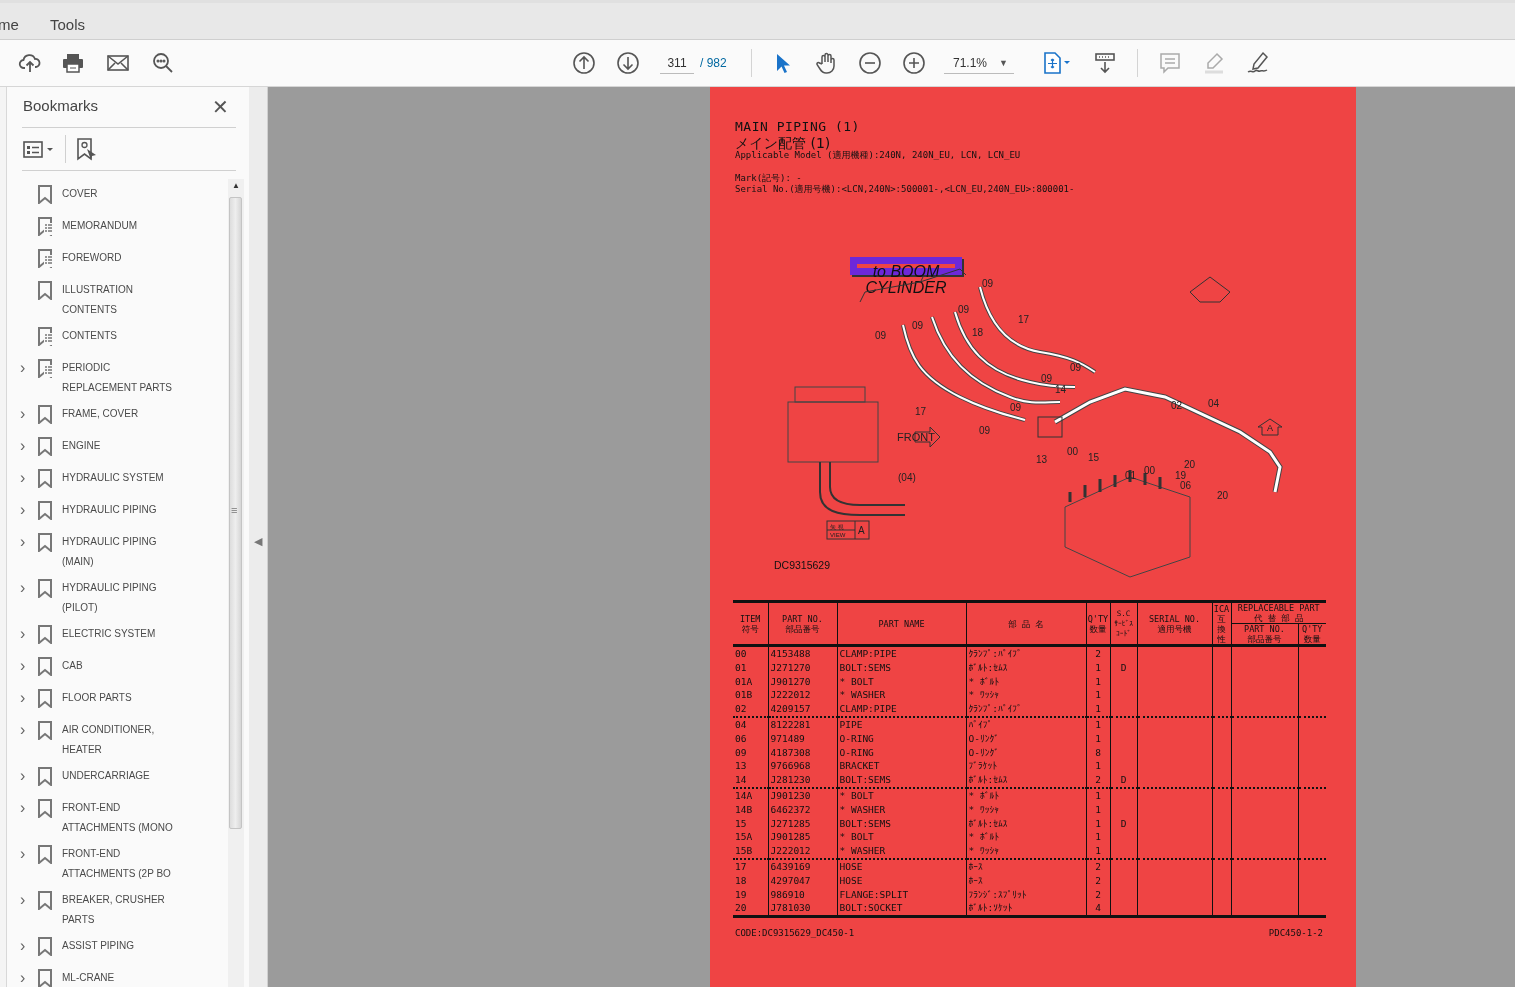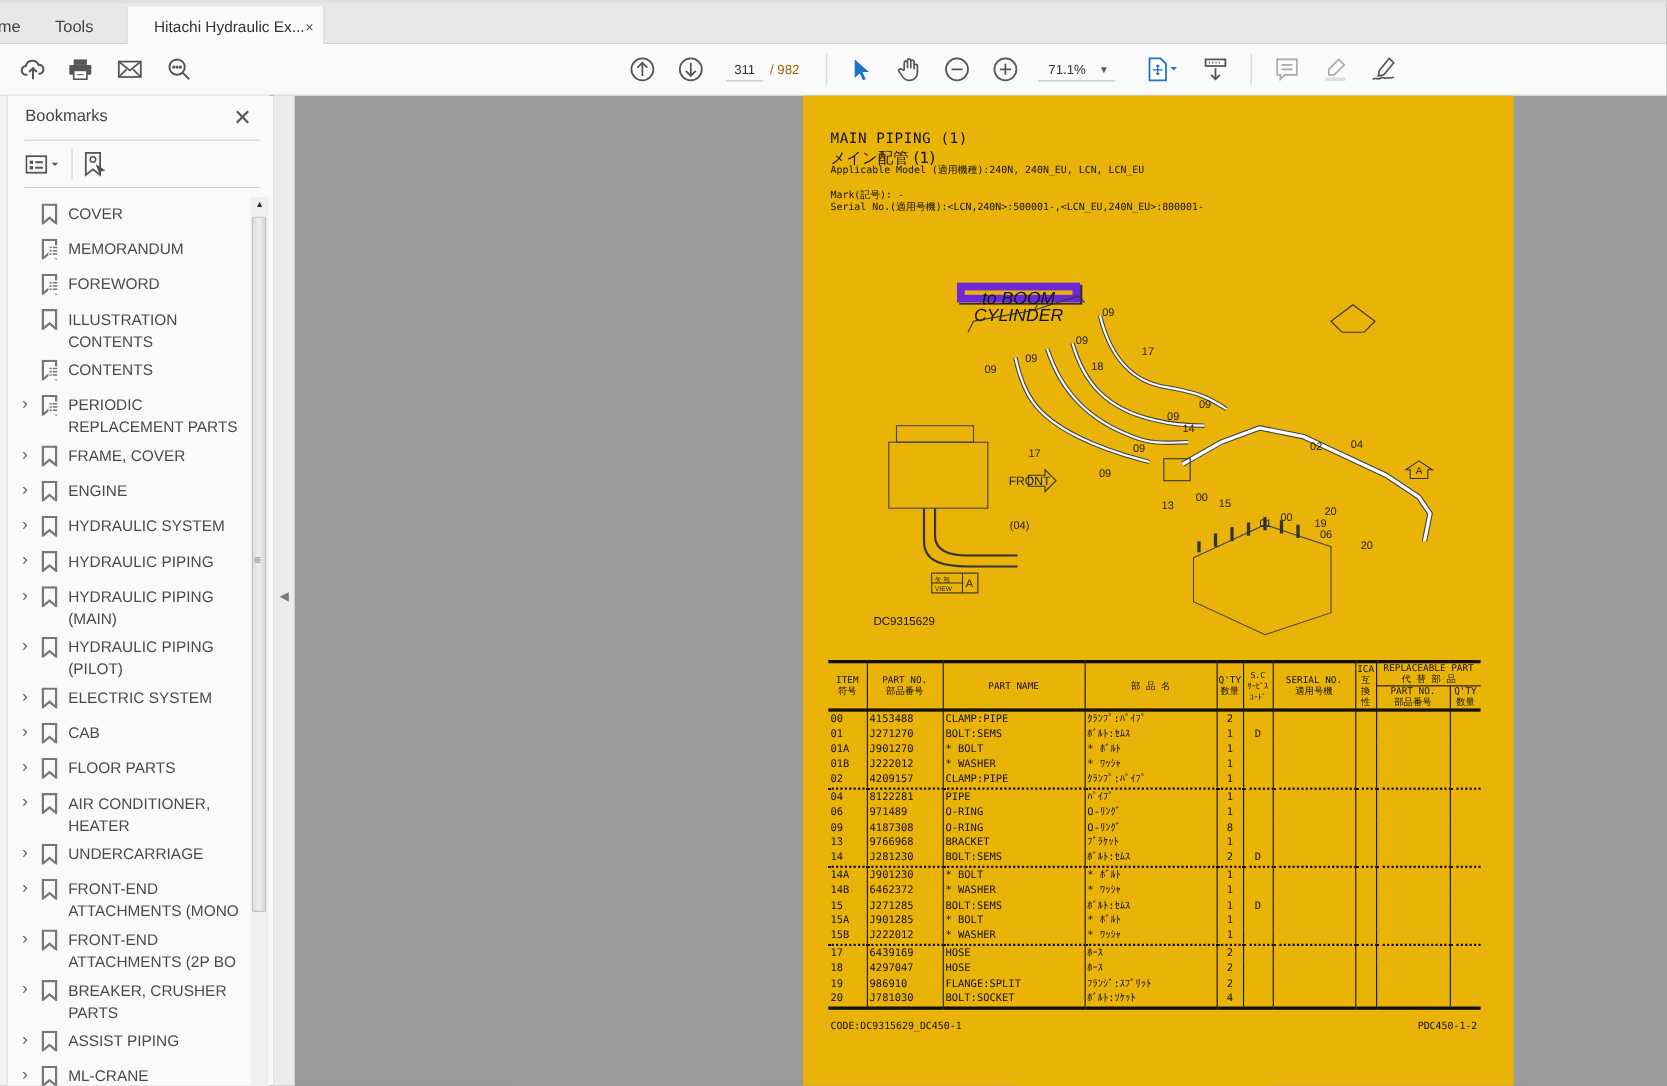--- a/index.html
+++ b/index.html
@@ -9,46 +9,46 @@
   .tab { position: absolute; top: 3px; height: 37px; font-size: 15px; color: #444; line-height: 37px; }
   #tab-home { left: -2px; width: 40px; }
   #tab-tools { left: 50px; width: 60px; }
   #tab-doc { left: 115px; width: 180px; background: #fafafa; border-left: 1px solid #d0d0d0; border-right: 1px solid #d0d0d0; height: 38px; padding-left: 24px; color: #333; font-size: 14px; }
   #tab-doc .close { position: absolute; right: 9px; top: 0; font-size: 13px; color: #555; }
   
   #toolbar { position: absolute; left: 0; top: 40px; width: 1515px; height: 47px; background: #fafafa; border-bottom: 1px solid #d6d6d6; }
   .tb-icon { position: absolute; top: 10px; width: 26px; height: 26px; display: flex; align-items: center; justify-content: center; }
   .tb-icon svg { width: 24px; height: 24px; }
   #page-input { position: absolute; left: 660px; top: 12px; width: 34px; height: 22px; border-bottom: 1px solid #bbb; font-size: 12px; color: #333; text-align: center; line-height: 22px; }
-  #page-total { position: absolute; left: 700px; top: 12px; font-size: 12px; color: #a16207; line-height: 22px; }
+  #page-total { position: absolute; left: 700px; top: 12px; font-size: 12px; color: #0369a1; line-height: 22px; }
   #zoom-box { position: absolute; left: 944px; top: 12px; width: 70px; height: 22px; border-bottom: 1px solid #bbb; font-size: 12px; color: #333; line-height: 22px; padding-left: 9px; }
   #zoom-box .caret { position: absolute; right: 6px; top: 0; font-size: 9px; color: #555; }
   .tb-sep { position: absolute; top: 9px; width: 1px; height: 28px; background: #d4d4d4; }
   
   #sidebar { position: absolute; left: 0; top: 87px; width: 249px; height: 900px; background: #f4f4f4; border-right: 4px solid #0f172a; }
   #sidebar-inner { position: absolute; left: 6px; top: 0; width: 243px; height: 900px; background: #fafafa; border-left: 1px solid #d8d8d8; }
   #bm-title { position: absolute; left: 16px; top: 10px; font-size: 15px; color: #444; }
   #bm-close { position: absolute; left: 205px; top: 8px; font-size: 20px; color: #555; }
   .bm-hr { position: absolute; left: 15px; width: 214px; height: 1px; background: #d0d0d0; }
   #bm-options { position: absolute; left: 16px; top: 52px; width: 36px; height: 22px; }
   #bm-find { position: absolute; left: 68px; top: 50px; width: 24px; height: 26px; }
   #bm-tool-sep { position: absolute; left: 58px; top: 48px; width: 1px; height: 28px; background: #d0d0d0; }
   #bm-list { position: absolute; left: 0; top: 92px; width: 220px; height: 808px; overflow: hidden; }
   .bm-item { position: absolute; left: 0; width: 220px; }
   .bm-item .chev { position: absolute; left: 13px; top: 0; font-size: 16px; color: #666; line-height: 20px; }
   .bm-item .ico { position: absolute; left: 30px; top: 1px; width: 16px; height: 19px; }
-  .bm-item .lbl { position: absolute; left: 55px; top: 0; width: 165px; font-size: 14px; color: #4a4a4a; line-height: 20px; white-space: nowrap; overflow: hidden; }
+  .bm-item .lbl { position: absolute; left: 55px; top: 0; width: 165px; font-size: 10px; color: #4a4a4a; line-height: 20px; white-space: nowrap; overflow: hidden; }
   #bm-scroll { position: absolute; left: 221px; top: 92px; width: 16px; height: 808px; background: #f0f0f0; }
   #bm-scroll .up { position: absolute; left: 2px; top: 2px; width: 12px; height: 12px; font-size: 8px; color: #333; text-align: center; }
   #bm-scroll .thumb { position: absolute; left: 1px; top: 18px; width: 13px; height: 632px; background: linear-gradient(to right, #ddd, #eee, #d6d6d6); border: 1px solid #c4c4c4; border-radius: 2px; }
   #bm-grip { position: absolute; left: 224px; top: 417px; font-size: 11px; color: #777; }
   #collapse-strip { position: absolute; left: 249px; top: 87px; width: 19px; height: 900px; background: #ececec; border-right: 1px solid #d0d0d0; }
   #collapse-strip .arrow { position: absolute; left: 5px; top: 448px; font-size: 11px; color: #777; }
   
-  #page { position: absolute; left: 710px; top: 87px; width: 646px; height: 900px; background: #eab308; font-family: "DejaVu Sans Mono", "Liberation Mono", monospace; color: #111; margin-left: 20px; }
+  #page { position: absolute; left: 710px; top: 87px; width: 646px; height: 900px; background: #ef4444; font-family: "DejaVu Sans Mono", "Liberation Mono", monospace; color: #111; }
   #doc-title-en { position: absolute; left: 25px; top: 32px; font-size: 13px; letter-spacing: 0.5px; }
   #doc-title-jp { position: absolute; left: 25px; top: 48px; font-size: 14px; font-family: "DejaVu Sans", sans-serif; }
   .meta { position: absolute; left: 25px; font-size: 9px; line-height: 11px; }
   
   #diagram { position: absolute; left: 60px; top: 160px; width: 560px; height: 340px; }
   #boom-box { position: absolute; left: 80px; top: 10px; width: 112px; height: 18px; border: 7px solid #6d28d9; box-shadow: 2px 2px 0 #333; font-family: "Liberation Sans", sans-serif; font-style: italic; font-size: 16px; line-height: 16px; text-align: center; }
   #diagram-code { position: absolute; left: 64px; top: 472px; font-family: "Liberation Sans", sans-serif; font-size: 10.5px; }
   
   #parts-table { position: absolute; left: 23px; top: 513px; width: 593px; border-collapse: collapse; font-size: 9.5px; table-layout: fixed; }
   #parts-table th { font-weight: normal; font-size: 8.5px; line-height: 10px; text-align: center; border-left: 1px solid #111; border-right: 1px solid #111; vertical-align: middle; }
@@ -63,24 +63,20 @@
   #code-left { position: absolute; left: 25px; top: 841px; font-size: 9px; }
   #code-right { position: absolute; right: 33px; top: 841px; font-size: 9px; }
   #page-num { position: absolute; left: 0; width: 631px; top: 856px; font-size: 12px; font-weight: bold; text-align: center; font-family: "Liberation Sans", sans-serif; }
 </style>
 </head>
 <body>
 
 <div id="tabbar">
   <div class="tab" id="tab-home">me</div>
   <div class="tab" id="tab-tools">Tools</div>
-  <div class="tab" id="tab-doc">
-    <span>Hitachi Hydraulic Ex...</span>
-    <span class="close">×</span>
-  </div>
 </div>
 
 <div id="toolbar">
   <div class="tb-icon" style="left:17px">
     <svg viewBox="0 0 24 24" fill="none" stroke="#555" stroke-width="1.8">
         <path d="M7 17H6a4 4 0 0 1-.5-8A6 6 0 0 1 17 8a4 4 0 0 1 1 8h-1"></path>
         <path d="M12 21V11M8.5 14.5 12 11l3.5 3.5"></path>
       </svg>
   </div>
   <div class="tb-icon" style="left:60px">

